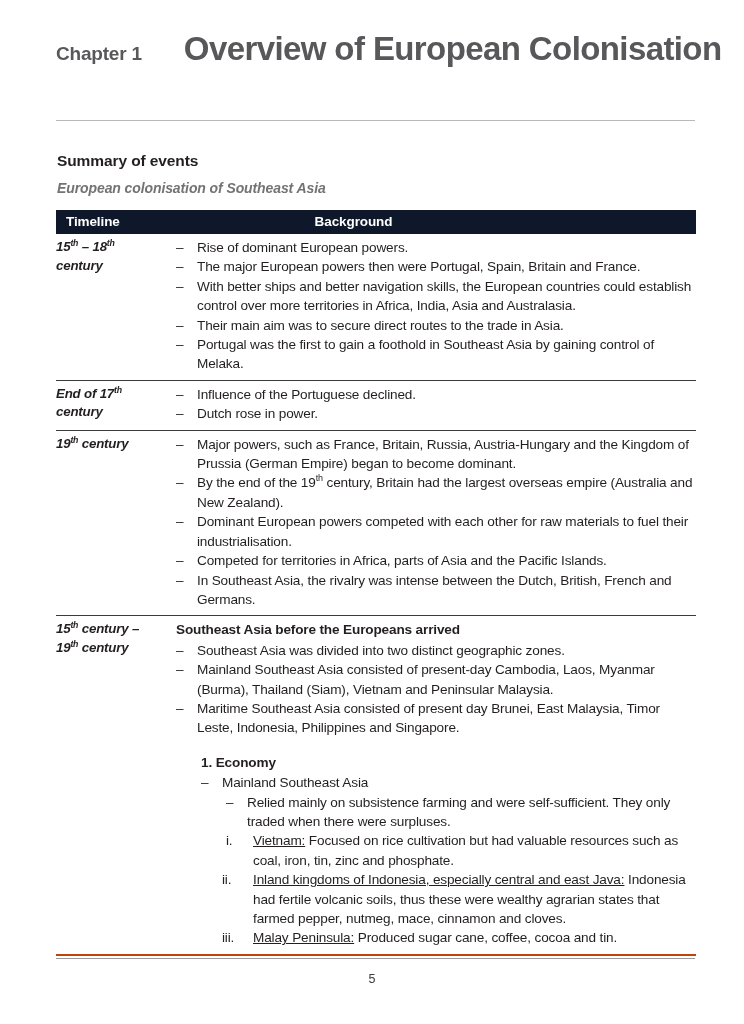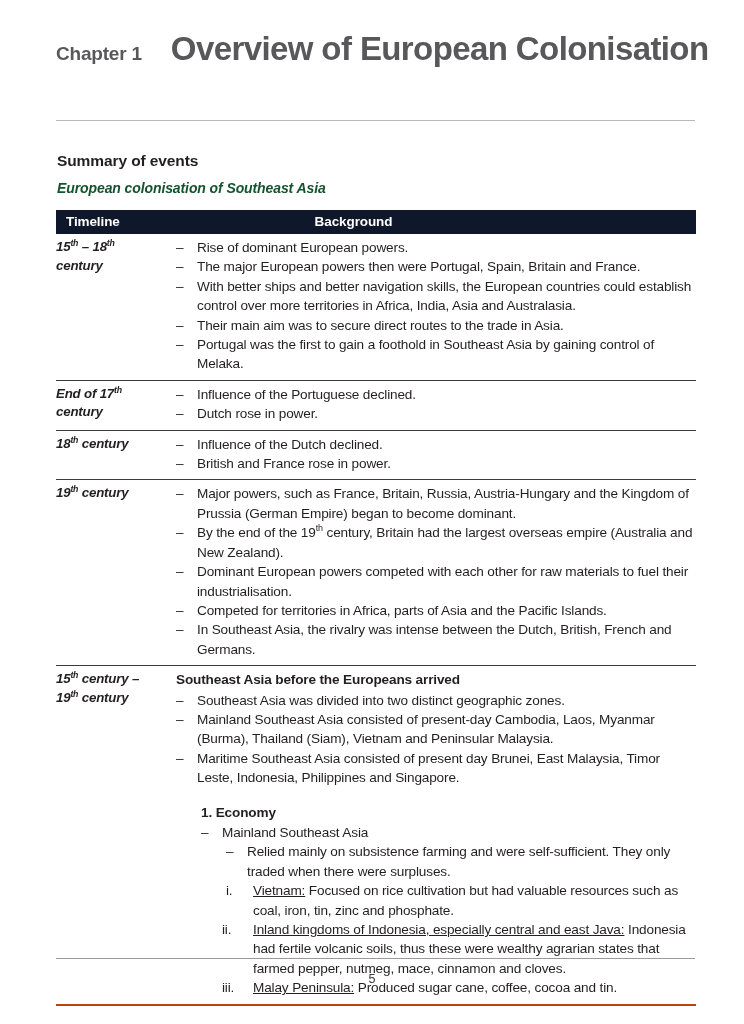--- a/index.html
+++ b/index.html
@@ -36,21 +36,21 @@
     font-weight: bold;
     color: #58585b;
     letter-spacing: -0.2px;
     white-space: nowrap;
   }
   .chapter-title {
     font-size: 33px;
     font-weight: bold;
     color: #58585b;
     letter-spacing: -0.6px;
-    margin-left: 29px;
+    margin-left: 42px;
     white-space: nowrap;
   }
   .header-rule {
     position: absolute;
     left: 56px;
     top: 120px;
     width: 639px;
     height: 1px;
     background: #b9b9b9;
   }
@@ -65,21 +65,21 @@
     color: #231f20;
     letter-spacing: -0.1px;
   }
   .section-subtitle {
     position: absolute;
     left: 57px;
     top: 180px;
     font-size: 14px;
     font-weight: bold;
     font-style: italic;
-    color: #14532d;
+    color: #737373;
     letter-spacing: -0.1px;
   }
 
   
   .table-wrap {
     position: absolute;
     left: 56px;
     top: 210px;
     width: 640px;
   }
@@ -229,27 +229,20 @@
               <div class="dash-item"><span class="dash">–</span><span>With better ships and better navigation skills, the European countries could establish control over more territories in Africa, India, Asia and Australasia.</span></div>
               <div class="dash-item"><span class="dash">–</span><span>Their main aim was to secure direct routes to the trade in Asia.</span></div>
               <div class="dash-item"><span class="dash">–</span><span>Portugal was the first to gain a foothold in Southeast Asia by gaining control of Melaka.</span></div>
             </td>
           </tr>
           <tr>
             <td class="c-timeline">End of 17<sup>th</sup><br>century</td>
             <td class="c-background">
               <div class="dash-item"><span class="dash">–</span><span>Influence of the Portuguese declined.</span></div>
               <div class="dash-item"><span class="dash">–</span><span>Dutch rose in power.</span></div>
-            </td>
-          </tr>
-          <tr>
-            <td class="c-timeline">18<sup>th</sup> century</td>
-            <td class="c-background">
-              <div class="dash-item"><span class="dash">–</span><span>Influence of the Dutch declined.</span></div>
-              <div class="dash-item"><span class="dash">–</span><span>British and France rose in power.</span></div>
             </td>
           </tr>
           <tr>
             <td class="c-timeline">19<sup>th</sup> century</td>
             <td class="c-background">
               <div class="dash-item"><span class="dash">–</span><span>Major powers, such as France, Britain, Russia, Austria-Hungary and the Kingdom of Prussia (German Empire) began to become dominant.</span></div>
               <div class="dash-item"><span class="dash">–</span><span>By the end of the 19<sup>th</sup> century, Britain had the largest overseas empire (Australia and New Zealand).</span></div>
               <div class="dash-item"><span class="dash">–</span><span>Dominant European powers competed with each other for raw materials to fuel their industrialisation.</span></div>
               <div class="dash-item"><span class="dash">–</span><span>Competed for territories in Africa, parts of Asia and the Pacific Islands.</span></div>
               <div class="dash-item"><span class="dash">–</span><span>In Southeast Asia, the rivalry was intense between the Dutch, British, French and Germans.</span></div>

